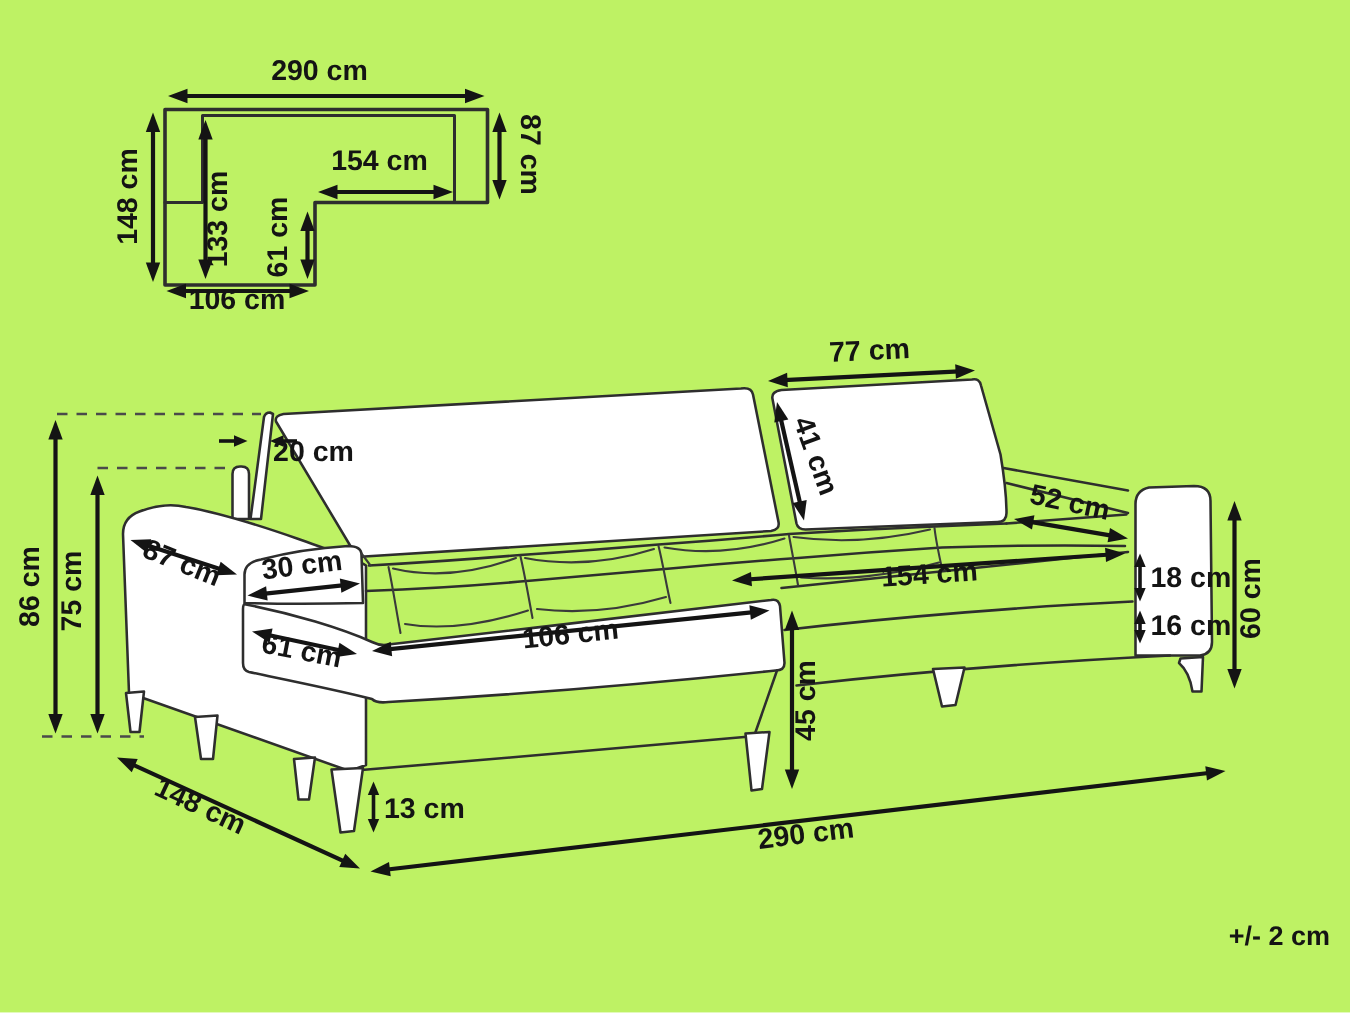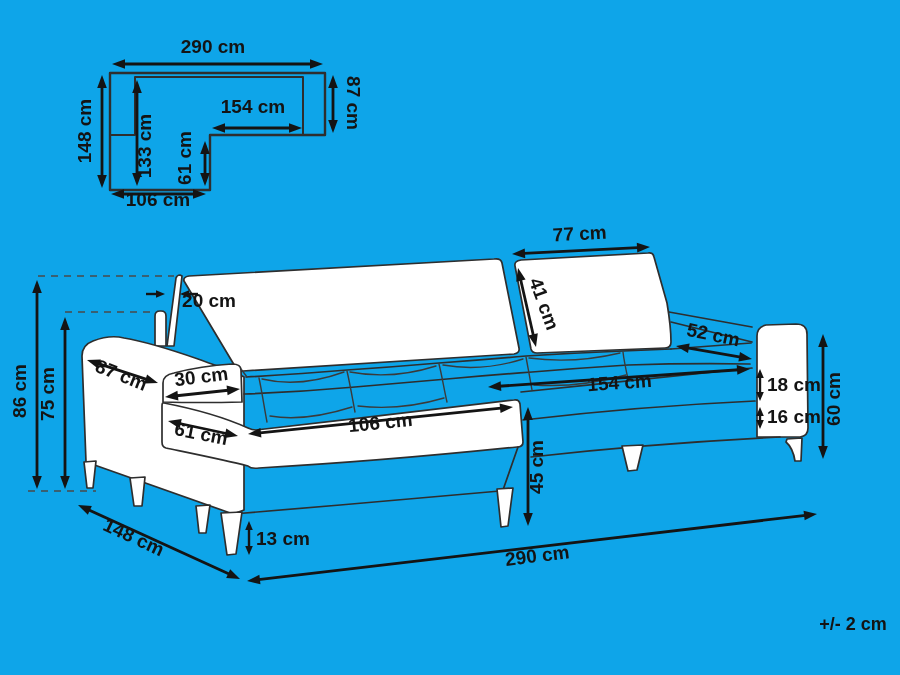--- a/index.html
+++ b/index.html
@@ -1,16 +1,16 @@
 <!DOCTYPE html>
 <html><head>
 <meta charset="utf-8">
 <style>
   html,body{margin:0;padding:0;background:#fff;}
-  .canvas{position:relative;width:900px;height:675px;background:#0ea5e9;overflow:hidden;
+  .canvas{position:relative;width:900px;height:675px;background:#bef264;overflow:hidden;
           font-family:"Liberation Sans", sans-serif;}
   svg{display:block}
   .sofa-line{fill:none;stroke:#2e2e2e;stroke-width:1.7;stroke-linecap:round;stroke-linejoin:round;}
   .sofa-fill{fill:#ffffff;stroke:#2e2e2e;stroke-width:1.7;stroke-linejoin:round;}
   .sofa-thin{fill:none;stroke:#3a3a3a;stroke-width:1.4;stroke-linecap:round;}
   .dashed{fill:none;stroke:#4a4a4a;stroke-width:1.6;stroke-dasharray:7 6;}
   .dim-line{stroke:#141414;stroke-width:2.8;fill:none;stroke-linecap:butt;}
   .dim-head{fill:#141414;stroke:none;}
   .dim-label{font-family:"Liberation Sans", sans-serif;font-weight:700;font-size:19px;fill:#141414;}
   .tol-label{font-family:"Liberation Sans", sans-serif;font-weight:700;font-size:18px;fill:#141414;}

